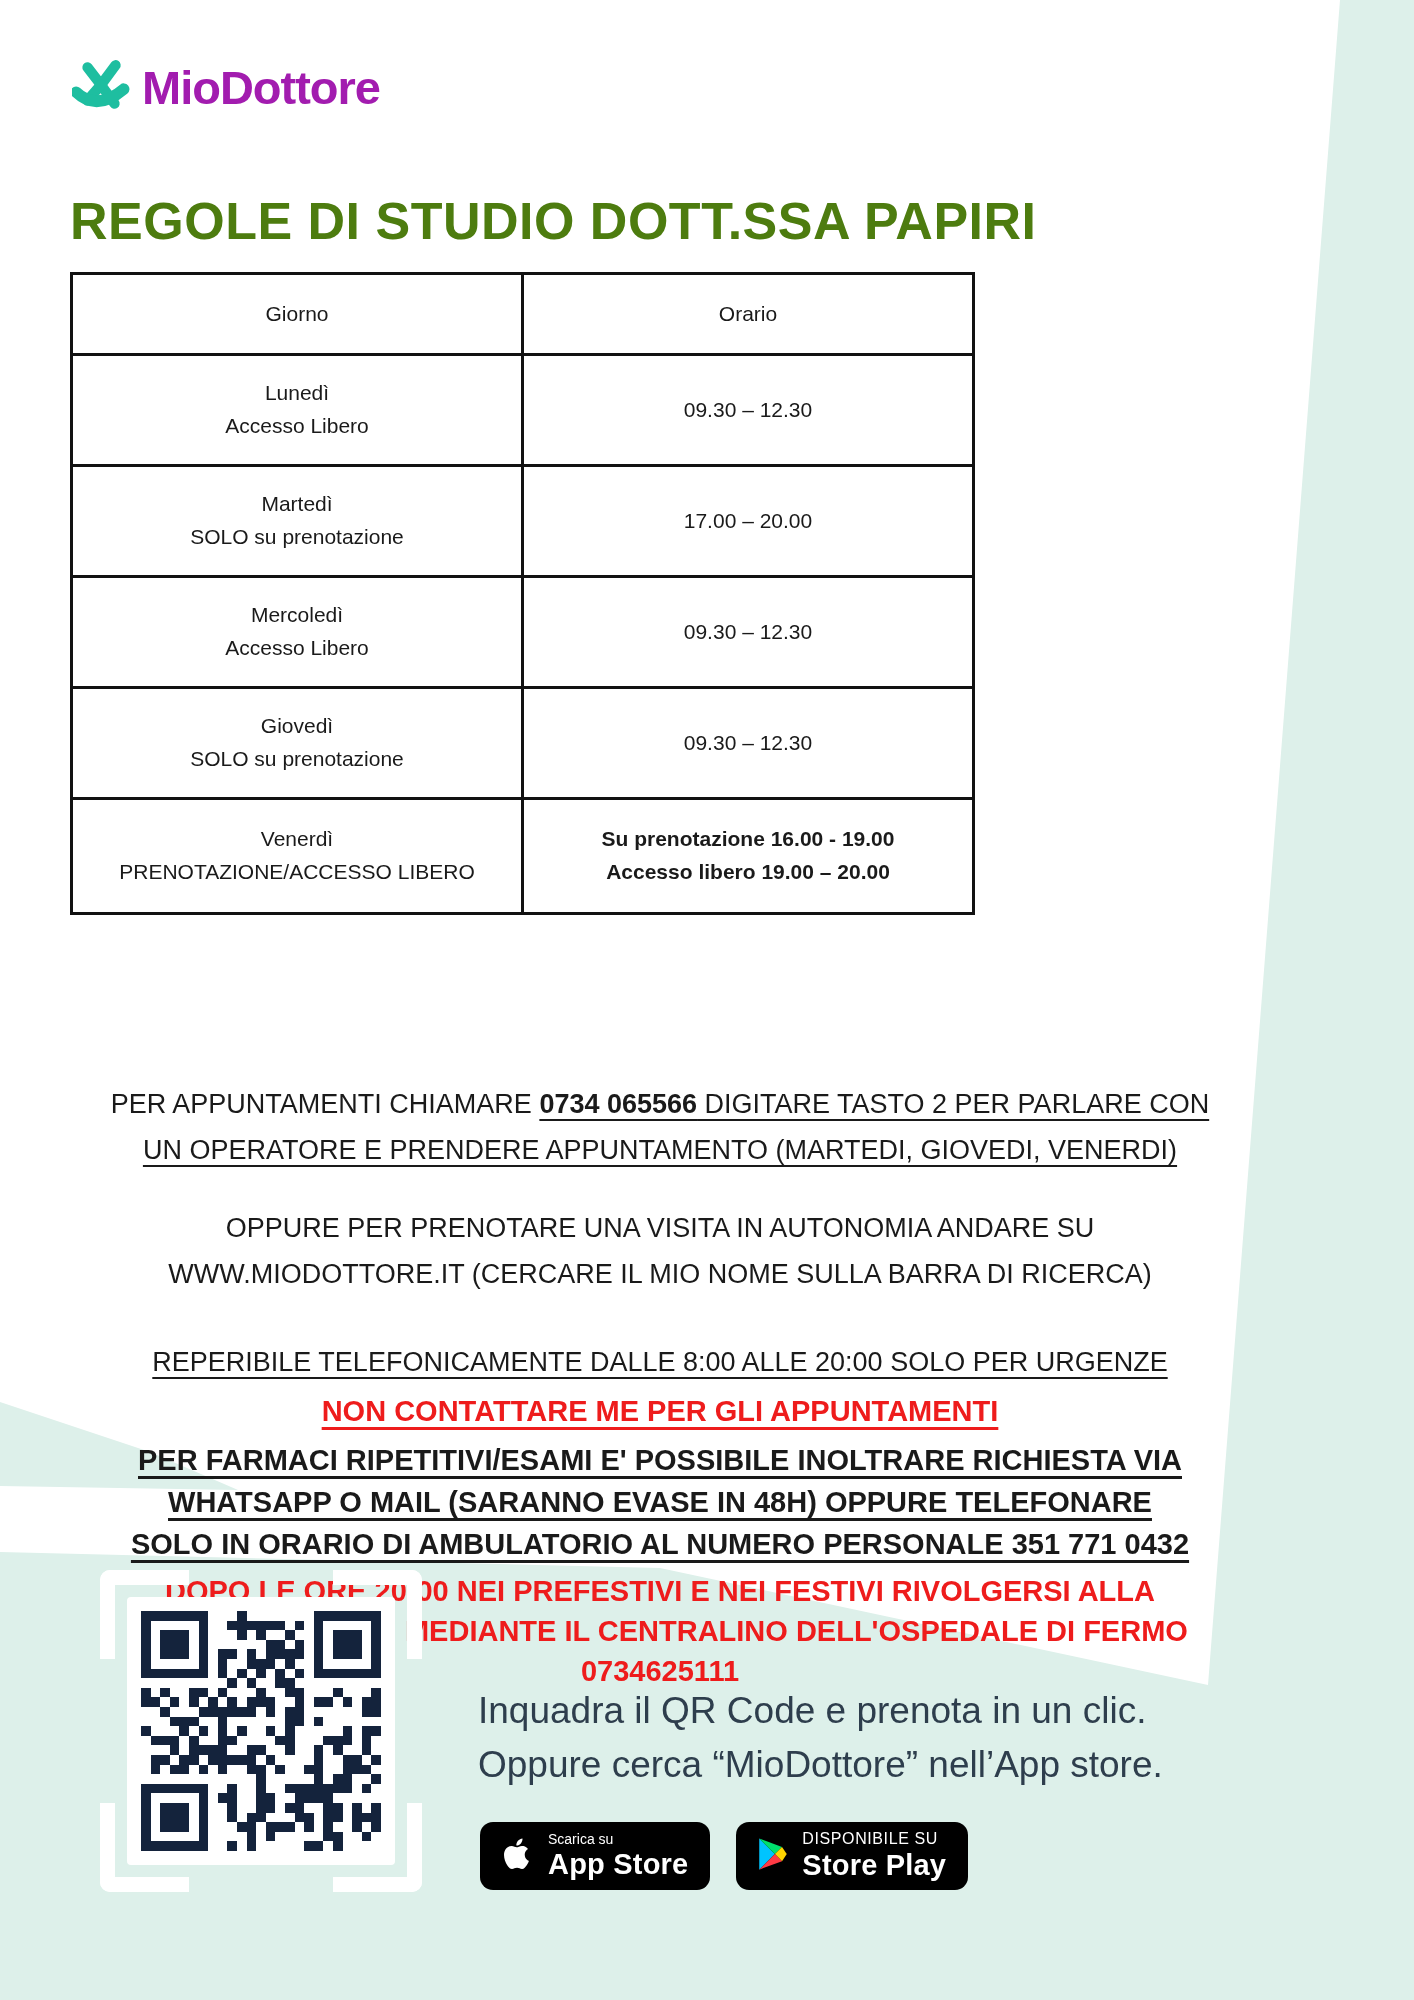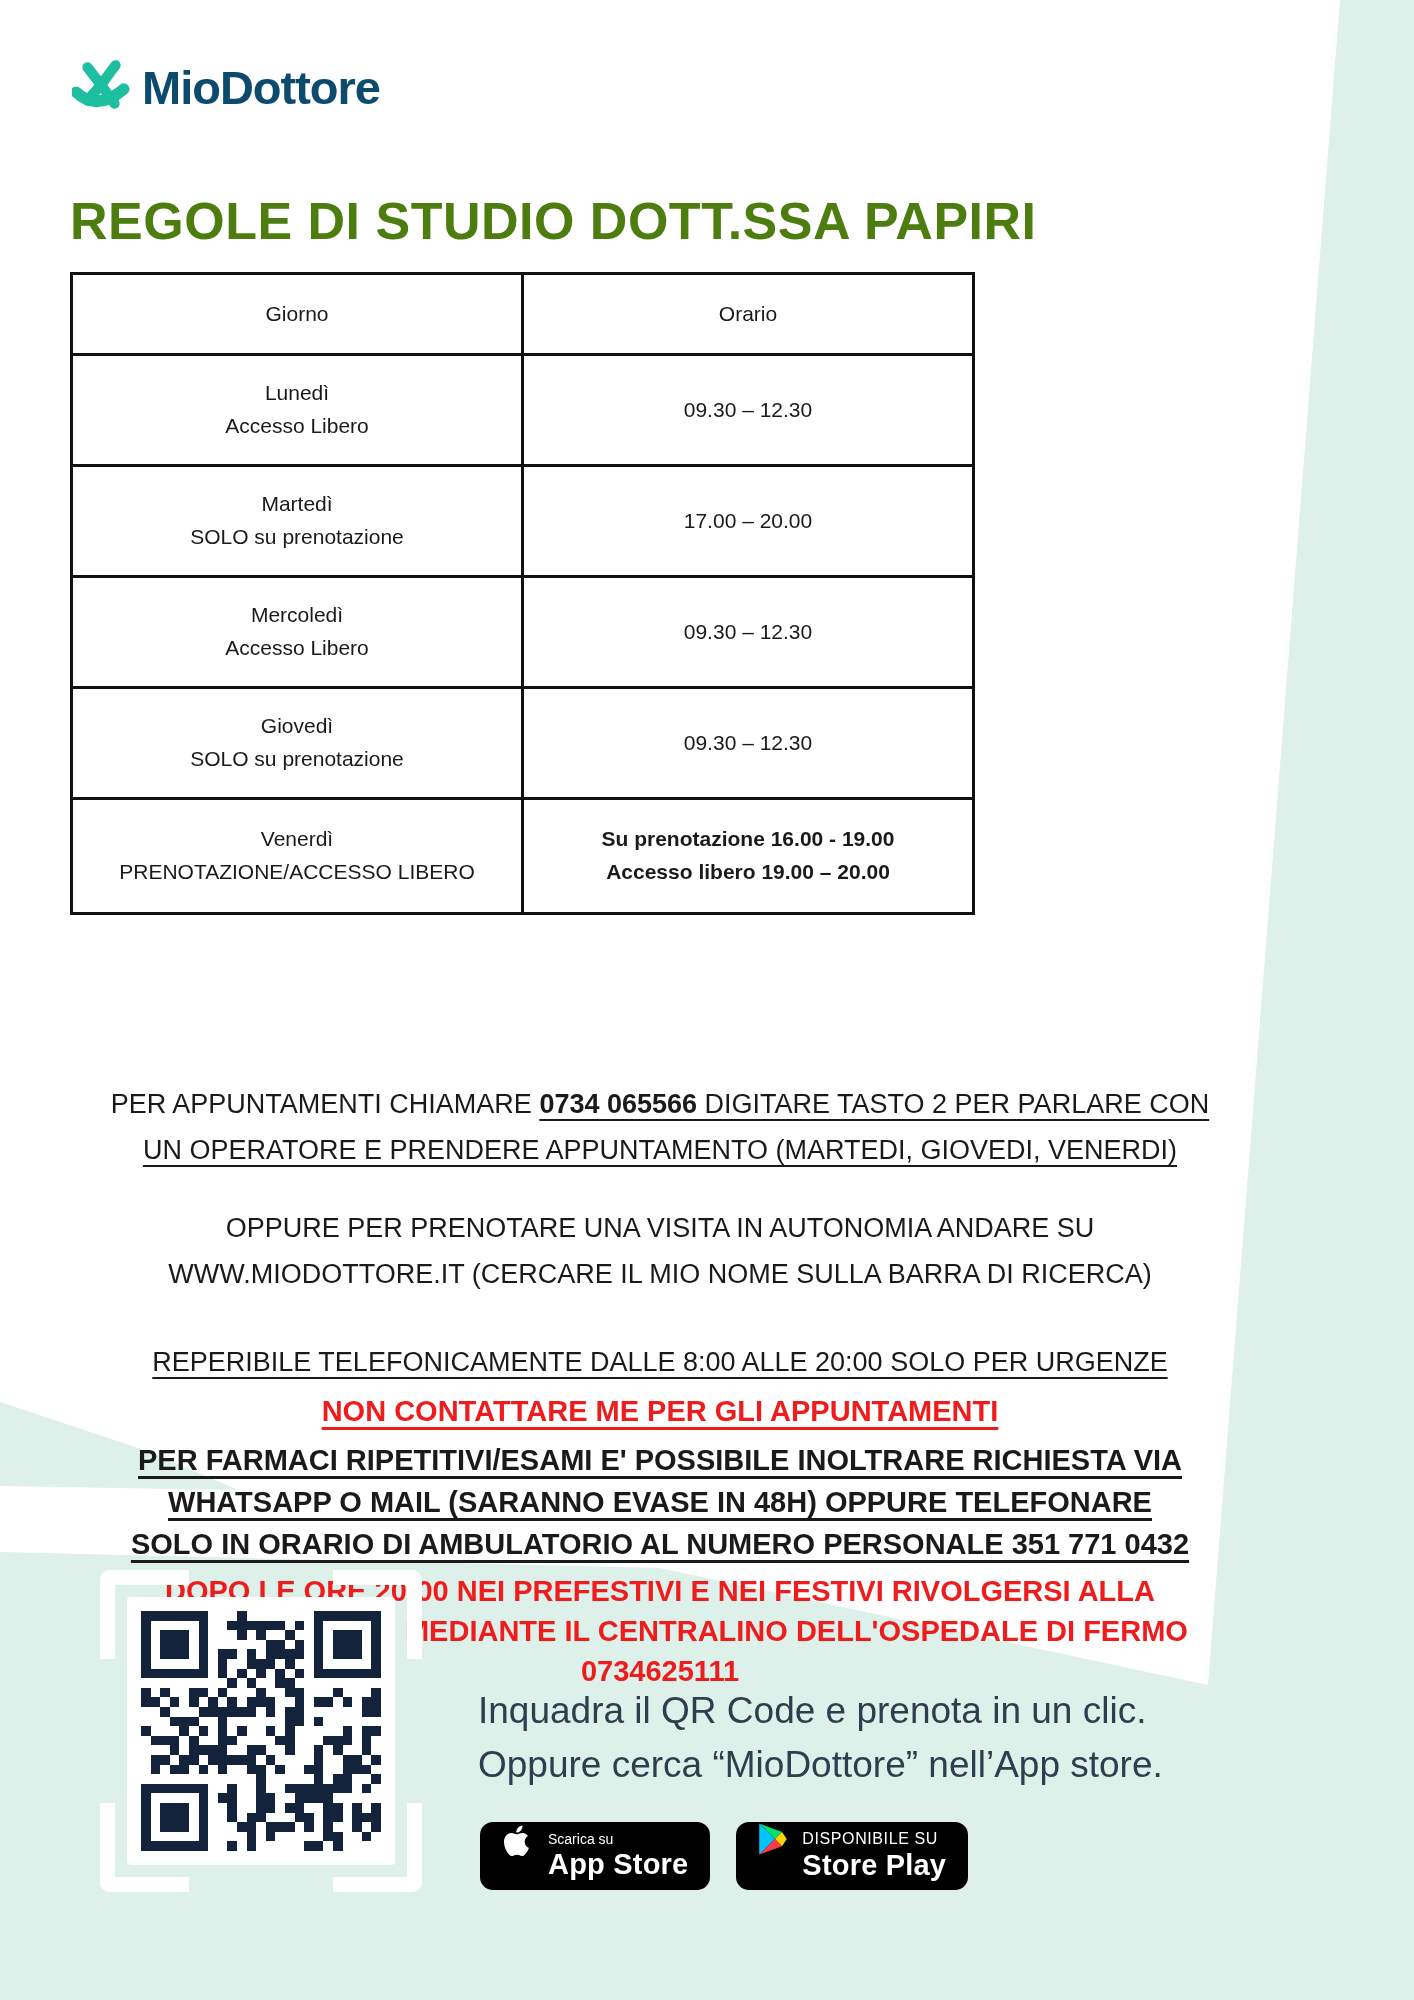--- a/index.html
+++ b/index.html
@@ -16,21 +16,21 @@
   
   .sliver{
     position:absolute;inset:0;background:#ddf0ea;
     clip-path:polygon(0 1402px,150px 1452px,238px 1490px,0 1486px);
   }
   .content{position:absolute;inset:0;}
 
   
   .logo{position:absolute;left:72px;top:58px;display:flex;align-items:center;gap:12px;}
   .logo svg{display:block;}
-  .logo-text{font-size:47px;font-weight:bold;color:#0c4a6e;letter-spacing:-1px;}
+  .logo-text{font-size:47px;font-weight:bold;color:#a21caf;letter-spacing:-1px;}
   .title{
     position:absolute;left:70px;top:156px;width:1260px;
     font-size:52px;font-weight:bold;color:#4d7c0f;letter-spacing:.5px;white-space:nowrap;
   }
 
   
   table.sched{
     position:absolute;left:70px;top:272px;width:905px;
     border-collapse:collapse;table-layout:fixed;
   }
@@ -66,21 +66,21 @@
   .qr-frame .bl{left:0;bottom:0;border-left-width:15px;border-bottom-width:15px;border-bottom-left-radius:10px;}
   .qr-frame .br{right:0;bottom:0;border-right-width:15px;border-bottom-width:15px;border-bottom-right-radius:10px;}
   .qr-box{
     position:absolute;left:127px;top:1597px;width:268px;height:268px;
     background:#ffffff;border-radius:4px;display:flex;align-items:center;justify-content:center;
   }
   .caption{position:absolute;left:478px;top:1684px;width:720px;
     font-size:37px;line-height:54px;color:#2e3e4d;}
   .badges{position:absolute;left:480px;top:1822px;display:flex;gap:26px;}
   .badge{
-    display:flex;gap:14px;height:68px;padding:0 22px;
+    display:flex;align-items:center;gap:14px;height:68px;padding:0 22px;
     background:#000;border-radius:13px;color:#fff;box-sizing:border-box;
   }
   .badge .txt{display:flex;flex-direction:column;justify-content:center;line-height:1.05;}
   .badge .small{font-size:14px;}
   .badge .small-caps{font-size:16px;letter-spacing:.6px;}
   .badge .big{font-size:29px;font-weight:bold;letter-spacing:.2px;margin-top:2px;}
 </style>
 </head>
 <body>
 

